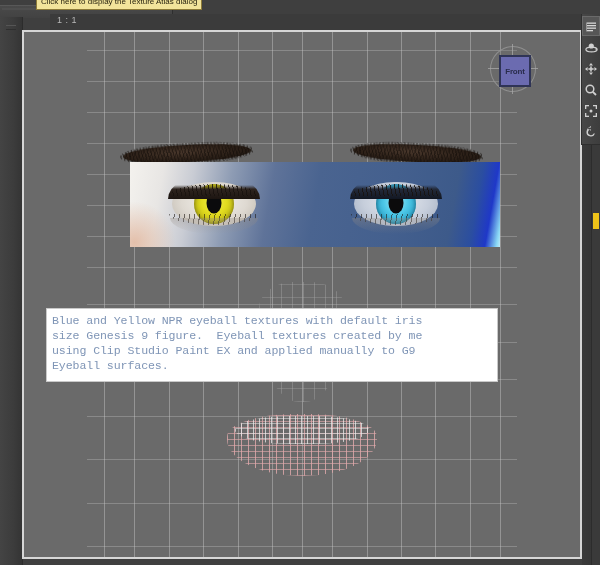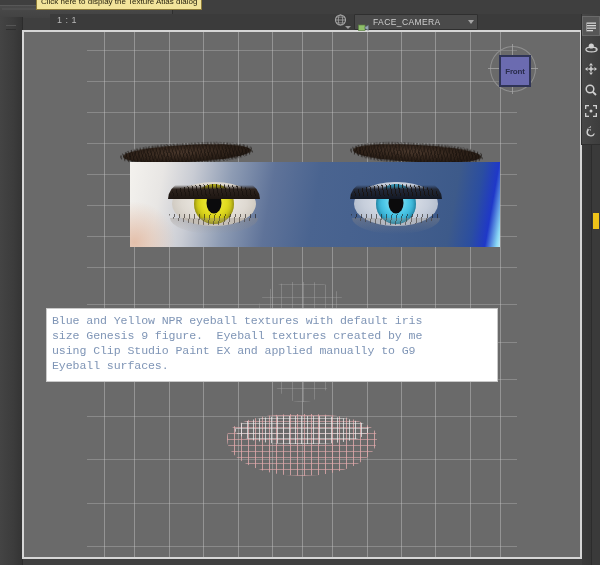--- a/index.html
+++ b/index.html
@@ -279,43 +279,20 @@
 
   <div class="tooltip">Click here to display the Texture Atlas dialog</div>
 
   <div class="left-rail">
     <div class="grip"></div>
   </div>
 
   <div class="vp-toolbar">
     <div class="scale-label">1 : 1</div>
 
-    <div class="cam-group">
-      <div class="globe-btn">
-        <svg width="13" height="13" viewBox="0 0 13 13" aria-hidden="true">
-          <circle cx="6.5" cy="6" r="5" fill="none" stroke="#a8a8a8" stroke-width="1.1"></circle>
-          <ellipse cx="6.5" cy="6" rx="2.2" ry="5" fill="none" stroke="#a8a8a8" stroke-width=".8"></ellipse>
-          <line x1="1.5" y1="6" x2="11.5" y2="6" stroke="#a8a8a8" stroke-width=".8"></line>
-          <line x1="2.3" y1="3.2" x2="10.7" y2="3.2" stroke="#a8a8a8" stroke-width=".6"></line>
-          <line x1="2.3" y1="8.8" x2="10.7" y2="8.8" stroke="#a8a8a8" stroke-width=".6"></line>
-        </svg>
-        <i class="tiny-arrow"></i>
-      </div>
-
-      <div class="cam-combo">
-        <span class="cam-icon">
-          <svg width="11" height="9" viewBox="0 0 11 9" aria-hidden="true">
-            <rect x="0.5" y="2" width="6.5" height="5.5" fill="#8fbf6a" stroke="#5d8043" stroke-width=".7"></rect>
-            <path d="M7 4 L10.4 2.2 L10.4 7.3 L7 5.6 Z" fill="#9aa6b5" stroke="#5f6a77" stroke-width=".6"></path>
-          </svg>
-        </span>
-        <span class="cam-text">FACE_CAMERA</span>
-        <i class="combo-arrow"></i>
-      </div>
-    </div>
   </div>
 
   <div class="right-rail"></div>
   <div class="scroll-track"></div>
   <div class="scroll-mark"></div>
 
   <div class="right-tools">
     <div class="rt-btn sel">
       <svg width="11" height="11" viewBox="0 0 11 11" aria-hidden="true">
         <rect x="1" y="1.5" width="9" height="1.3" fill="#d6d6d6"></rect>

